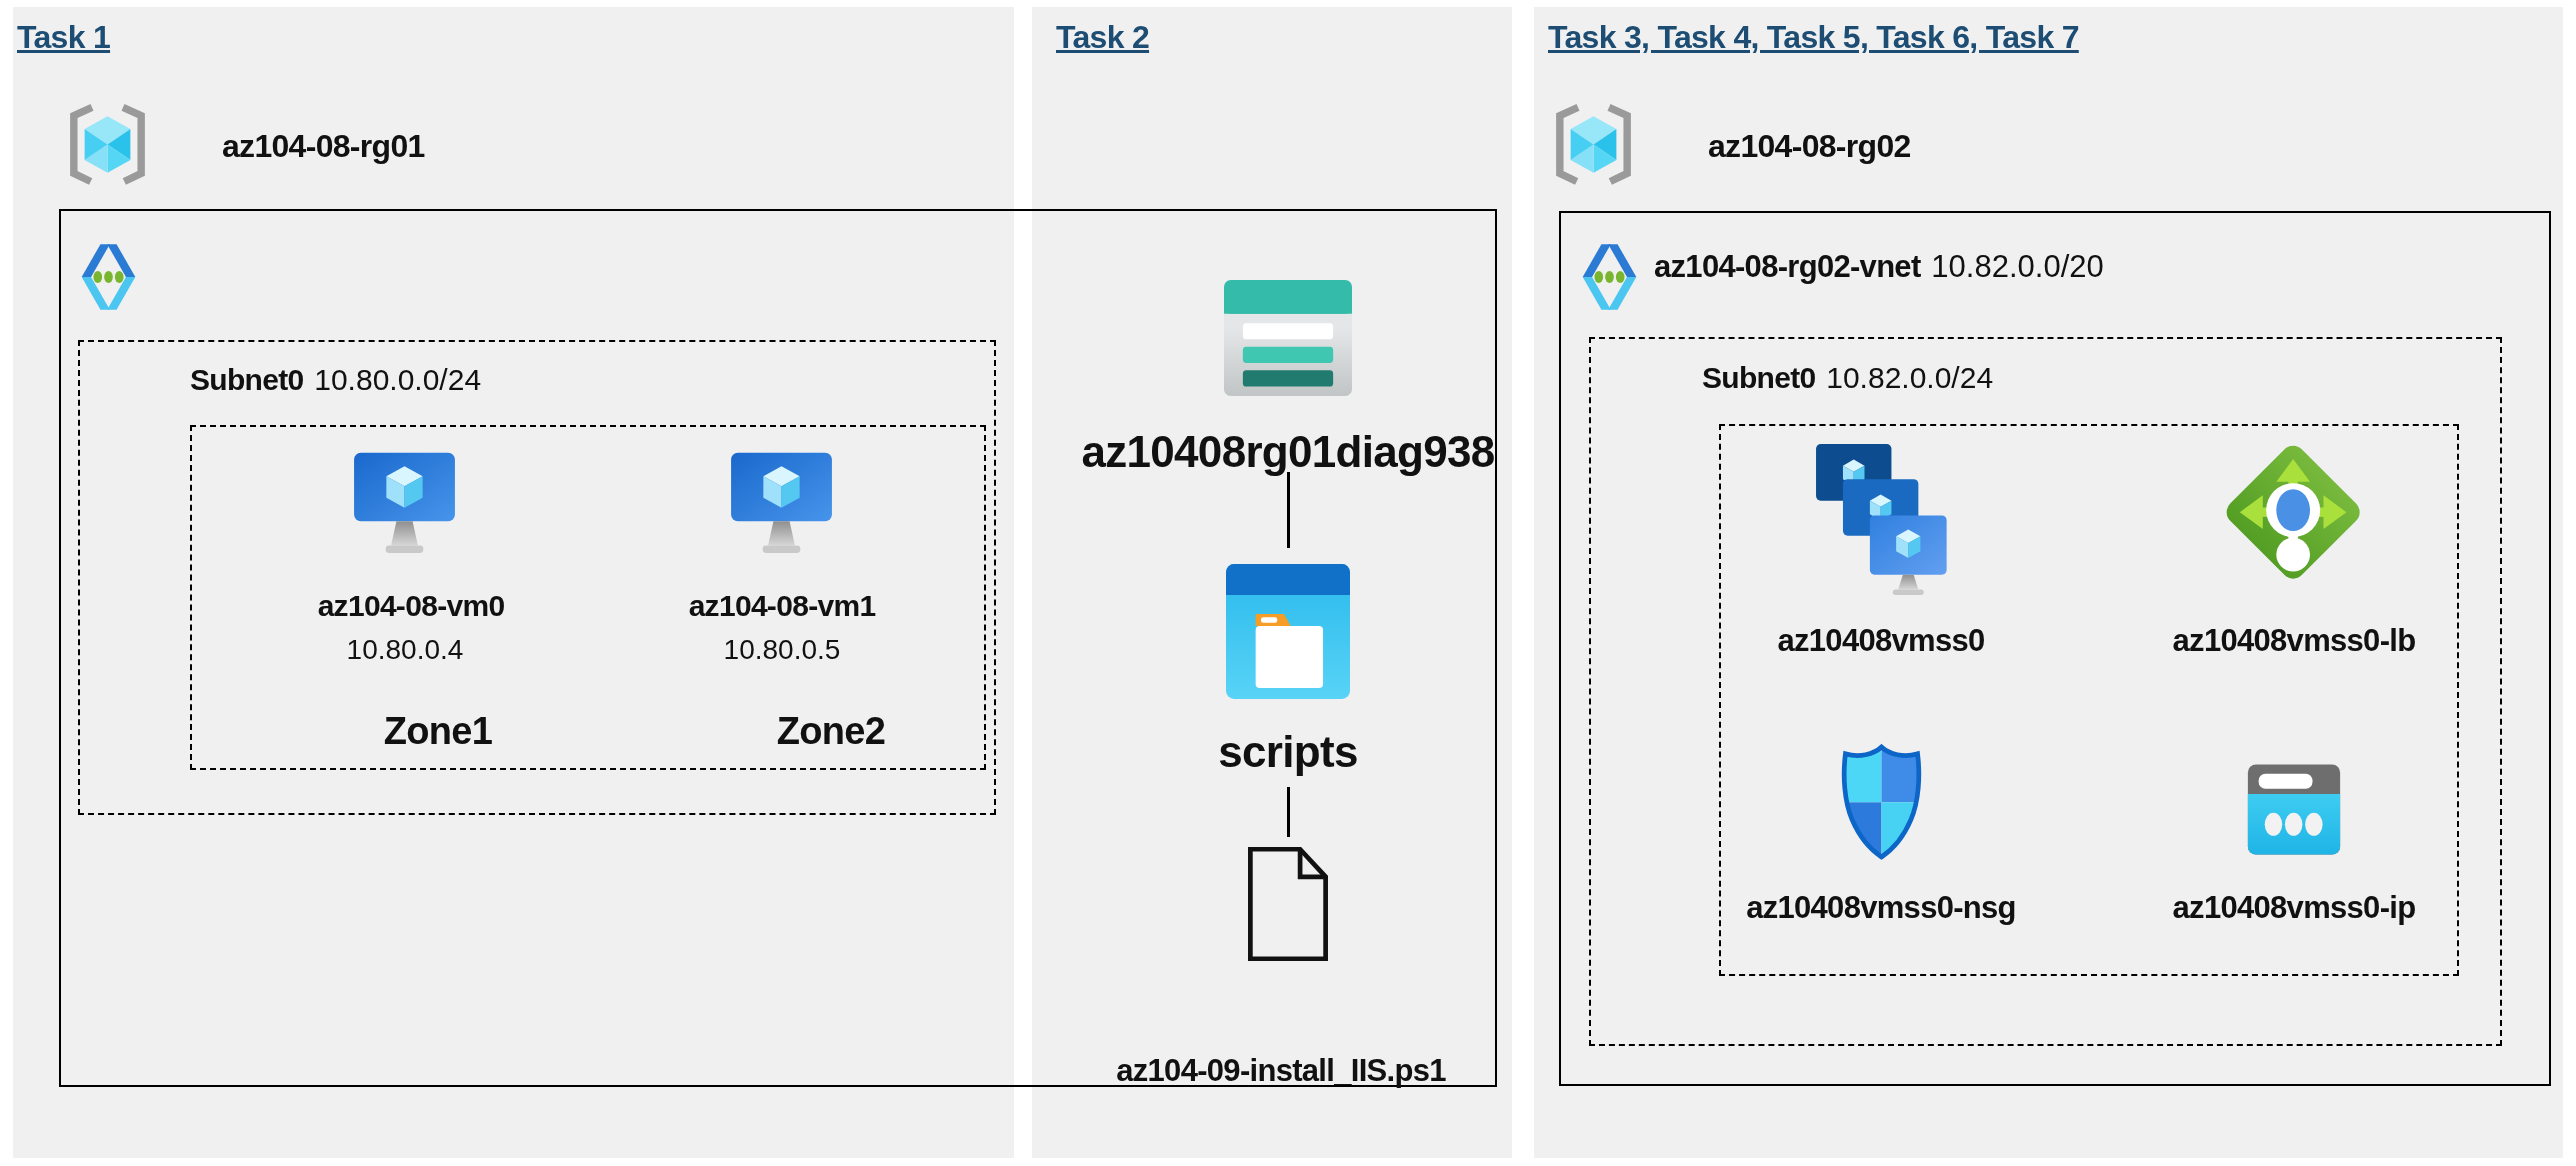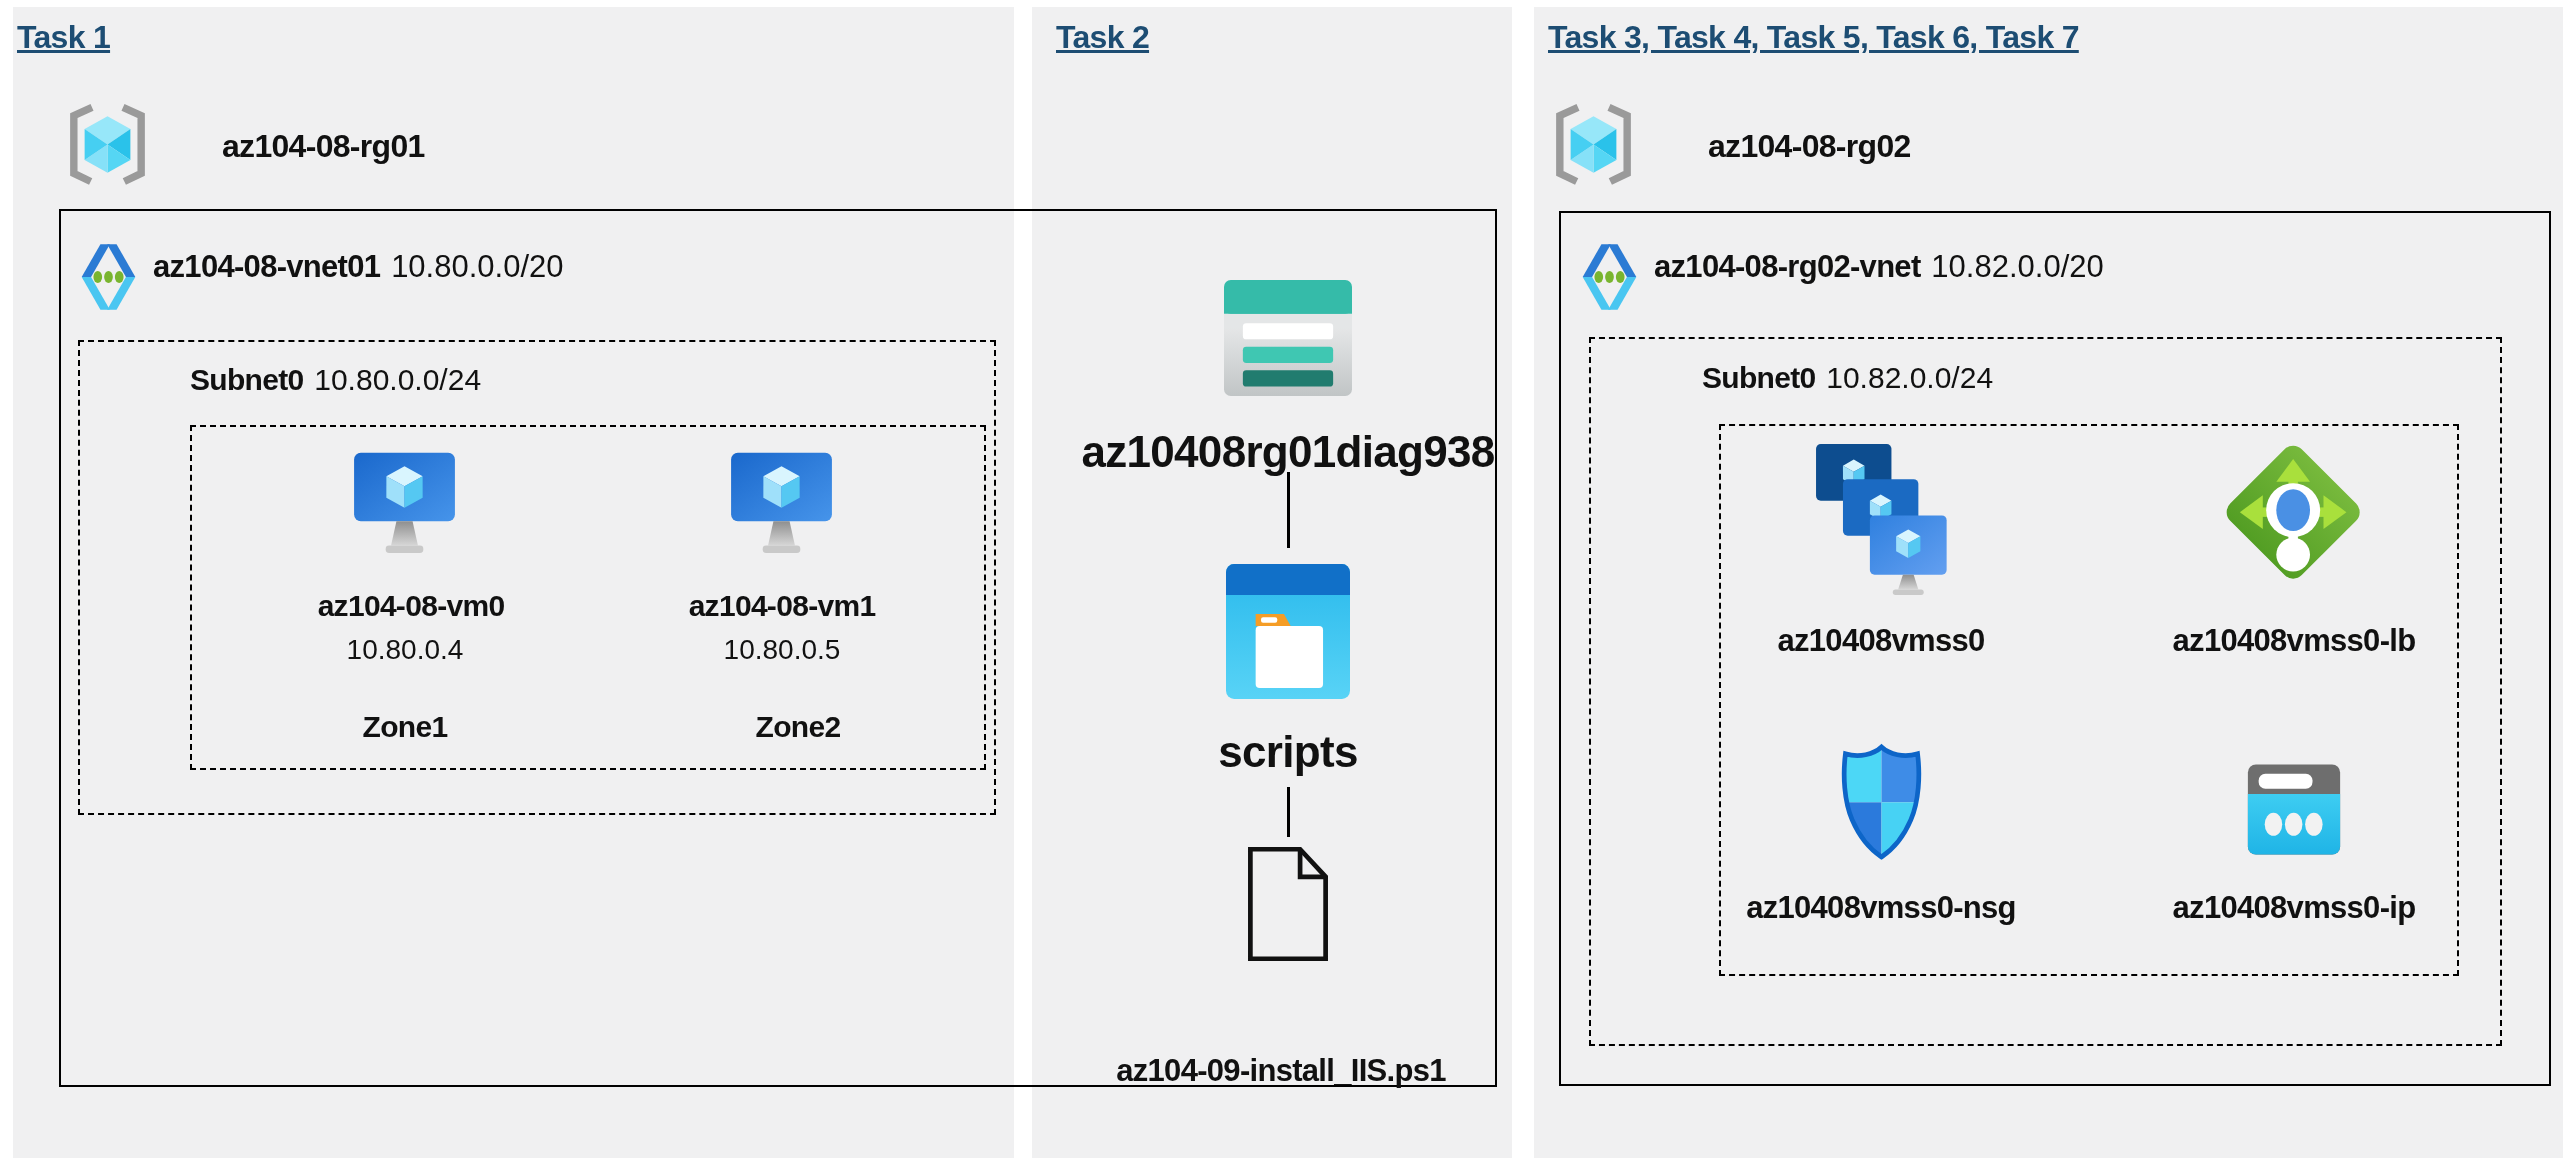--- a/index.html
+++ b/index.html
@@ -23,21 +23,21 @@
   #subnet-box-3{left:1589px;top:337px;width:913px;height:709px;}
   #inner-box-3{left:1719px;top:424px;width:740px;height:552px;}
   .icon{position:absolute;}
   .lbl{position:absolute;font-weight:700;font-size:31px;letter-spacing:-0.7px;white-space:nowrap;color:#111;}
   .lbl .cidr{font-weight:400;margin-left:10.8px;letter-spacing:0;}
   .centered{transform:translateX(-50%);text-align:center;}
   .rg-label{font-size:32px;}
   .subnet-label{font-size:30px;}
   .vm-name{font-size:30px;}
   .vm-ip{font-size:28px;font-weight:400;letter-spacing:0;}
-  .vm-zone{font-size:30px;}
+  .vm-zone{font-size:38px;margin-left:33px;}
   .mid-label{font-size:44px;}
   .res3-label{font-size:31px;}
   .connector{position:absolute;width:2.7px;background:#000;}
   #connector-1{left:1287px;top:472px;height:76px;}
   #connector-2{left:1287px;top:787px;height:50px;}
 </style>
 </head>
 <body>
 
 <svg width="0" height="0" style="position:absolute">
@@ -102,23 +102,20 @@
 
   <svg class="icon" style="left:79px;top:240px" width="59" height="74" viewBox="0 0 88 110">
     <polygon points="4,55 32,6 46,6 18,55" fill="#2b7bd4"></polygon>
     <polygon points="4,55 18,55 46,104 32,104" fill="#4ac6f1"></polygon>
     <polygon points="84,55 56,6 42,6 70,55" fill="#2b7bd4"></polygon>
     <polygon points="84,55 70,55 42,104 56,104" fill="#4ac6f1"></polygon>
     <ellipse cx="28" cy="55" rx="6.5" ry="9" fill="#79b52f"></ellipse>
     <ellipse cx="44" cy="55" rx="6.5" ry="9" fill="#79b52f"></ellipse>
     <ellipse cx="60" cy="55" rx="6.5" ry="9" fill="#79b52f"></ellipse>
   </svg>
-  <div class="lbl" style="left:153px;top:249px">
-    <span>az104-08-vnet01</span><span class="cidr">10.80.0.0/20</span>
-  </div>
 
   <div class="dashed-box" id="subnet-box-1"></div>
   <div class="lbl subnet-label" style="left:190px;top:363px">
     <span>Subnet0</span><span class="cidr">10.80.0.0/24</span>
   </div>
 
   <div class="dashed-box" id="inner-box-1"></div>
 
   <svg class="icon" style="left:344px;top:450px" width="121" height="111" viewBox="0 0 180 165">
     <rect x="15" y="4" width="150" height="102" rx="10" fill="url(#g-vm)"></rect>

